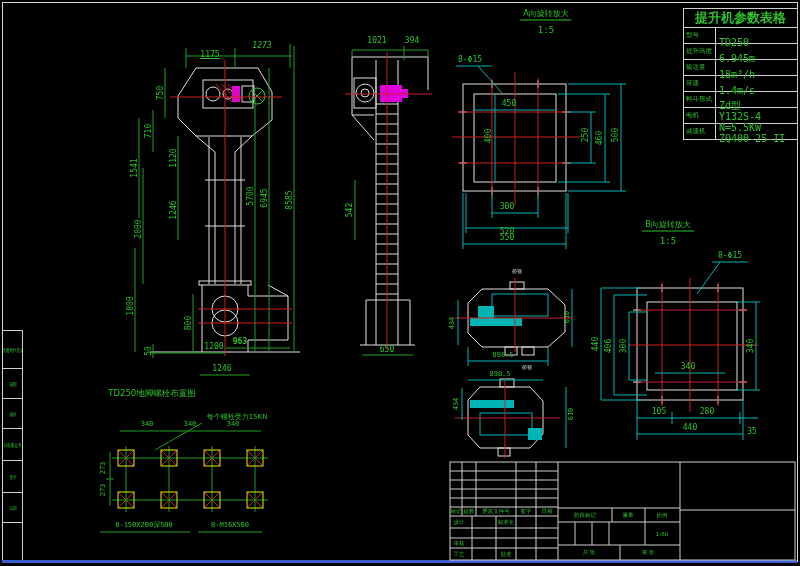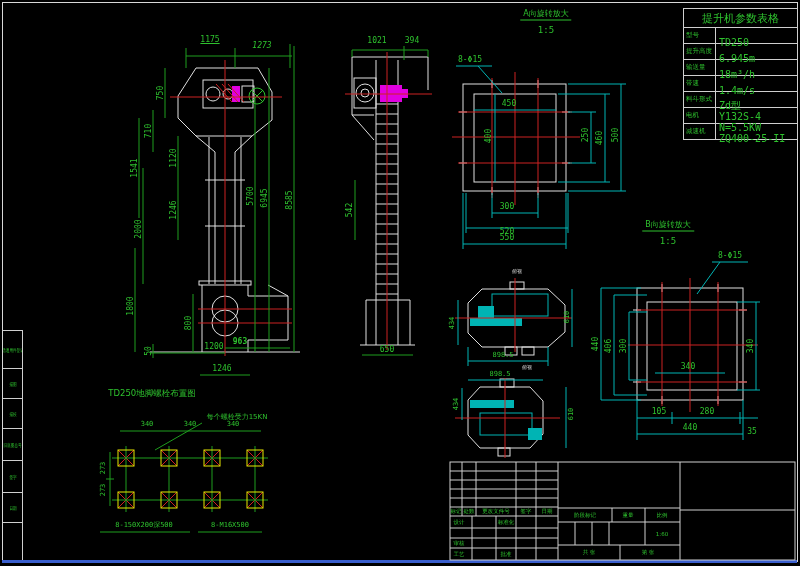--- a/index.html
+++ b/index.html
@@ -20,21 +20,21 @@
   .tinywhite{position:absolute;color:#ddd;font:5px "DejaVu Sans",sans-serif;
      transform:translate(-50%,-50%);white-space:nowrap;}
   .gtitle{position:absolute;color:#2ec22e;font:8.5px "DejaVu Sans",sans-serif;
      transform:translate(-50%,-50%);white-space:nowrap;}
   .note{position:absolute;color:#2ec22e;font:7px "DejaVu Sans",sans-serif;
      transform:translate(-50%,-50%);white-space:nowrap;}
   
   .ptable{position:absolute;left:683px;top:8px;width:113px;border:1px solid #cfcfcf;
      color:#2ec22e;font-size:6.5px;}
   .ptable .hd{height:18px;border-bottom:1px solid #cfcfcf;display:flex;align-items:center;
-     justify-content:center;font-size:11px;}
+     justify-content:center;font-size:13px;font-weight:bold;}
   .prow{display:flex;height:15px;border-bottom:1px solid #cfcfcf;}
   .prow:last-child{border-bottom:none;}
   .prow .pl{width:29px;border-right:1px solid #cfcfcf;display:flex;align-items:center;padding-left:2px;}
   .prow .pv{flex:1;display:flex;align-items:center;padding-left:3px;
      font-family:"DejaVu Sans Mono",monospace;font-size:10px;margin-top:13px;}
   
   .strip{position:absolute;left:3px;top:330px;width:19px;height:230px;border-right:1px solid #cfcfcf;}
   .scell{border-top:1px solid #cfcfcf;display:flex;align-items:center;justify-content:center;overflow:hidden;}
   .scell span{color:#2ec22e;font-size:5px;transform:scaleX(0.72);white-space:nowrap;}
   
@@ -189,21 +189,21 @@
              M680,510 H795"></path>
   </g>
 </svg>
 
 <span class="viewlabel" style="left:546px;top:14px;">A向旋转放大</span>
 <span class="viewscale" style="left:546px;top:30px;">1:5</span>
 
 <span class="viewlabel" style="left:668px;top:225px;">B向旋转放大</span>
 <span class="viewscale" style="left:668px;top:241px;">1:5</span>
 
-<span class="d" style="left:210px;top:40px;text-decoration:underline;">1175</span>
+<span class="d" style="left:210px;top:55px;text-decoration:underline;">1175</span>
 <span class="d" style="left:262px;top:46px;font-style:italic;">1273</span>
 <span class="d v" style="left:161px;top:93px;">750</span>
 <span class="d v" style="left:149px;top:131px;">710</span>
 <span class="d v" style="left:135px;top:168px;">1541</span>
 <span class="d v" style="left:174px;top:158px;">1120</span>
 <span class="d v" style="left:174px;top:210px;">1246</span>
 <span class="d v" style="left:139px;top:229px;">2000</span>
 <span class="d v" style="left:131px;top:306px;">1800</span>
 <span class="d v" style="left:189px;top:323px;">800</span>
 <span class="d v" style="left:149px;top:351px;">50</span>

